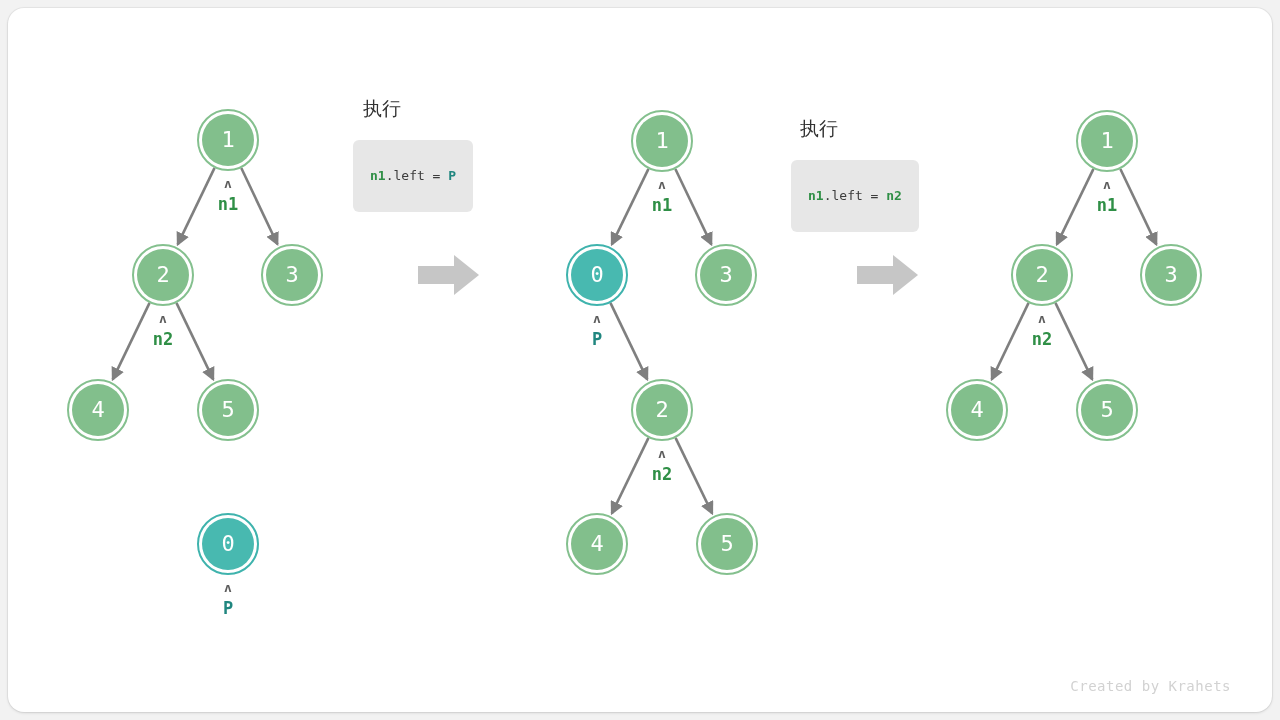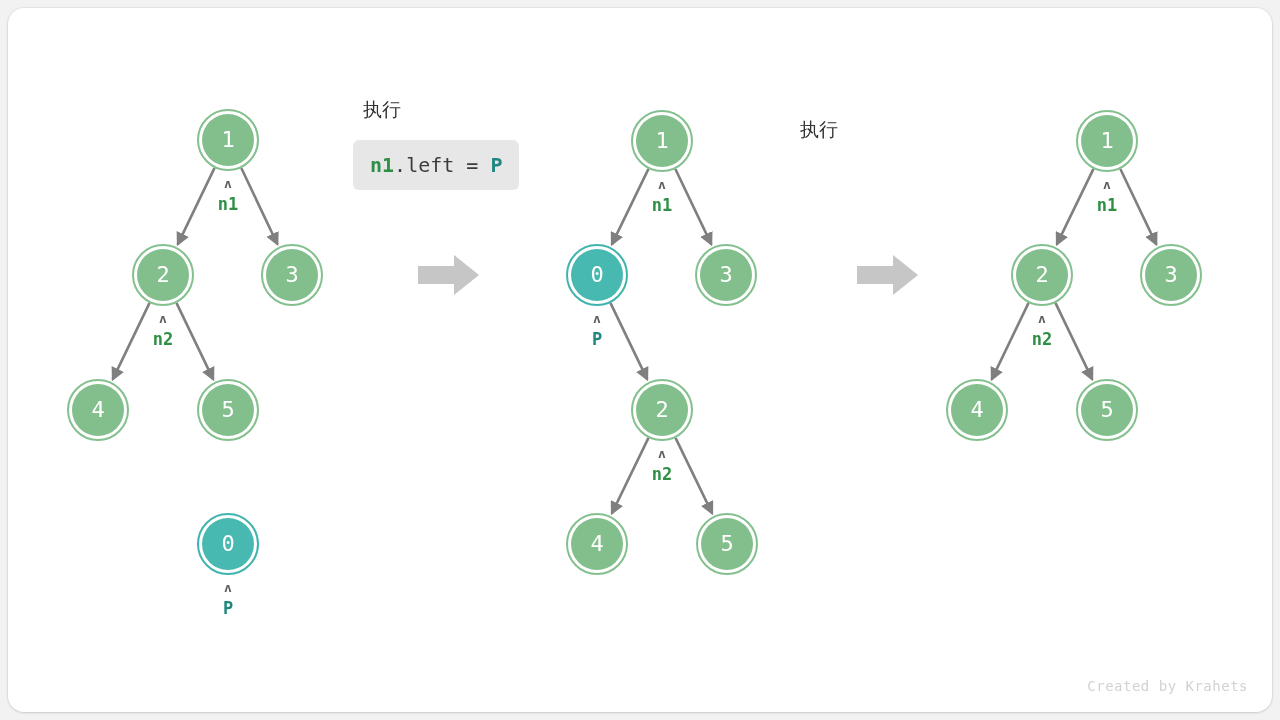--- a/index.html
+++ b/index.html
@@ -106,52 +106,52 @@
     font-size: 17px;
     font-weight: bold;
     line-height: 17px;
   }
   .ptr.teal .name { color: #20867f; }
 
   
   .caption {
     position: absolute;
     color: #333333;
-    font-family: Liberation Serif, serif;
+    font-family: Liberation Mono, monospace;
     font-size: 19px;
     line-height: 24px;
     white-space: nowrap;
   }
   .codebox {
     position: absolute;
     background: #e7e7e7;
     border-radius: 6px;
-    padding: 11px 17px;
-    font-family: "DejaVu Sans Mono", "Liberation Mono", monospace;
-    font-size: 20px;
+    padding: 22px 17px;
+    font-family: "DejaVu Sans Mono", "Liberation Mono", monospace;
+    font-size: 13px;
     line-height: 28px;
     color: #3c3c3c;
     white-space: pre;
   }
   .codebox .ln { display: block; }
   .tok-green { color: #2f8f46; font-weight: bold; }
   .tok-teal  { color: #20867f; font-weight: bold; }
   .tok-plain { color: #3c3c3c; }
 
   
   .blockarrow {
     position: absolute;
     width: 62px;
     height: 42px;
   }
 
   
   #watermark {
     position: absolute;
-    right: 32px;
+    right: 49px;
     bottom: 26px;
     color: #d2d2d2;
     font-family: "DejaVu Sans Mono", "Liberation Mono", monospace;
     font-size: 14px;
     letter-spacing: 0.5px;
     white-space: nowrap;
   }
 </style>
 </head>
 <body>
@@ -309,15 +309,16 @@
         </svg></div>
       <div class="blockarrow" style="left: 857px; top: 254px;"><svg viewBox="0 0 62 42" width="62" height="42" xmlns="http://www.w3.org/2000/svg">
           <path d="M 0 12 L 36 12 L 36 1 L 61 21 L 36 41 L 36 30 L 0 30 Z" fill="#c6c6c6"></path>
         </svg></div>
     </div>
 
   <div class="caption" id="cap1-title" style="left: 363px; top: 98px;">执行</div>
   <div class="codebox" id="cap1-box" style="left: 353px; top: 140px;"><span class="ln"><span class="tok-green">n1</span><span class="tok-plain">.left = </span><span class="tok-teal">P</span></span></div>
 
   <div class="caption" id="cap2-title" style="left: 800px; top: 118px;">执行</div>
+  <div class="codebox" id="cap2-box" style="left: 791px; top: 160px;"><span class="ln"><span class="tok-green">n1</span><span class="tok-plain">.left = </span><span class="tok-green">n2</span></span></div>
 
   <div id="watermark">Created by Krahets</div>
 </div>
 
 </body></html>

